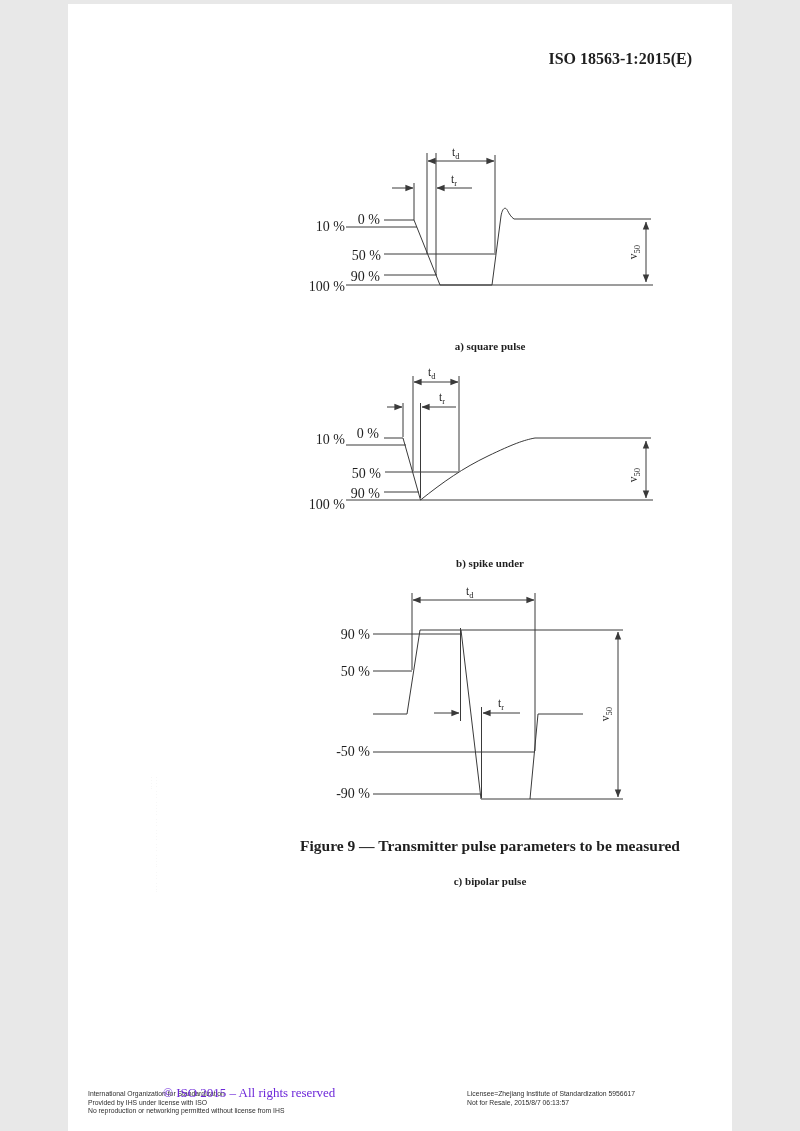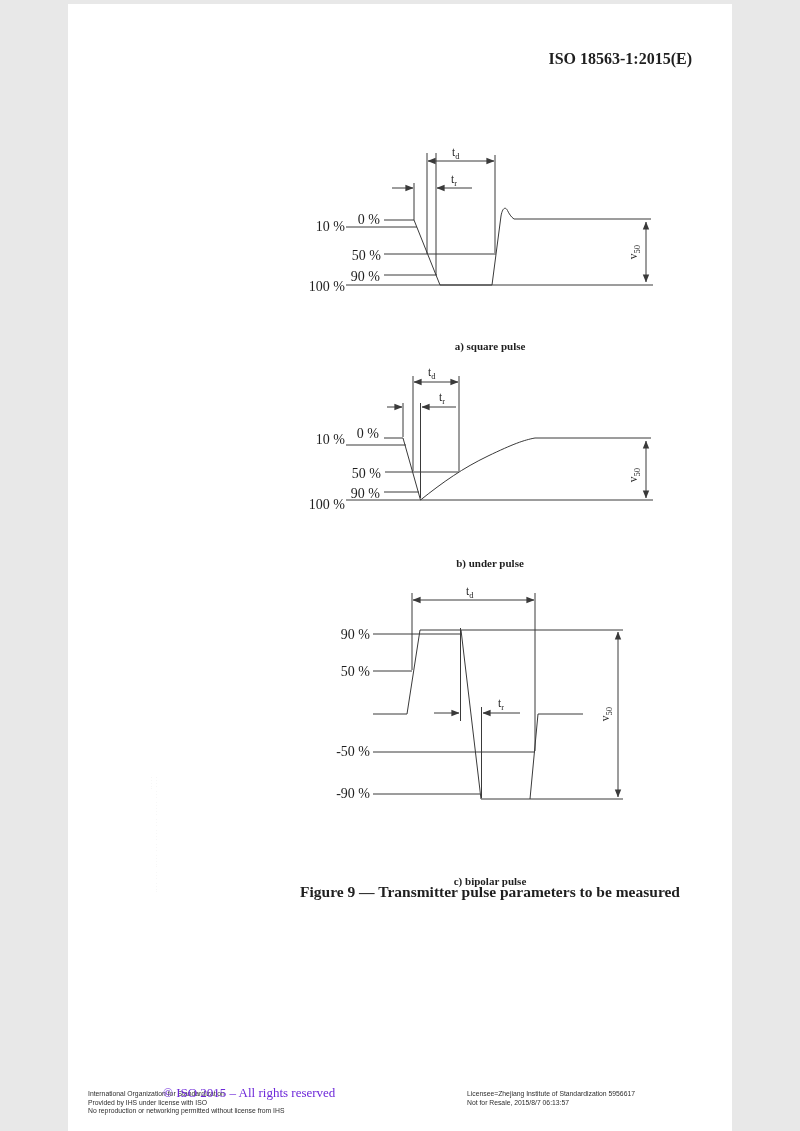--- a/index.html
+++ b/index.html
@@ -1,20 +1,20 @@
 <!DOCTYPE html>
 <html><head>
 <meta charset="utf-8">
 <style>
   html,body{margin:0;padding:0;background:#e8e8e8;}
   .page{position:relative;width:664px;height:1131px;background:#ffffff;margin:4px auto;
         font-family:"Liberation Serif",serif;color:#1f1f1f;overflow:hidden;}
   .hdr{position:absolute;top:46px;right:40px;font-size:16px;font-weight:bold;white-space:nowrap;}
   .cap{position:absolute;left:422px;transform:translateX(-50%);font-size:11px;font-weight:bold;white-space:nowrap;}
-  .figcap{position:absolute;left:422px;transform:translateX(-50%);top:879px;font-size:15.5px;font-weight:bold;white-space:nowrap;}
+  .figcap{position:absolute;left:422px;transform:translateX(-50%);top:833px;font-size:15.5px;font-weight:bold;white-space:nowrap;}
   svg.fig{position:absolute;left:0;top:0;}
   svg .ln{stroke:#3a3a3a;stroke-width:1;fill:none;}
   svg text{font-family:"Liberation Serif",serif;font-size:14px;fill:#1f1f1f;}
   svg text.sym{font-size:11.5px;}
   svg tspan.sub{font-size:8.5px;}
   .legal{position:absolute;left:20px;top:1086px;font-family:"Liberation Sans",sans-serif;
          font-size:6.8px;line-height:8.6px;color:#2e2e2e;white-space:nowrap;}
   .copyright{position:absolute;left:95px;top:1081px;font-size:13px;color:#6d28d9;white-space:nowrap;}
   .license{position:absolute;left:399px;top:1086px;font-family:"Liberation Sans",sans-serif;
            font-size:6.8px;line-height:8.6px;color:#2e2e2e;white-space:nowrap;}
@@ -106,21 +106,21 @@
       <text class="sym" x="430" y="703"><tspan>t</tspan><tspan class="sub" dy="3">r</tspan></text>
       <text class="sym" transform="rotate(-90 541 710)" x="541" y="710" text-anchor="middle"><tspan>v</tspan><tspan class="sub" dy="3">50</tspan></text>
       <text x="302" y="635" text-anchor="end">90 %</text>
       <text x="302" y="672" text-anchor="end">50 %</text>
       <text x="302" y="752" text-anchor="end">-50 %</text>
       <text x="302" y="794" text-anchor="end">-90 %</text>
     </g>
   </svg>
 
   <div class="cap" style="top:336px">a) square pulse</div>
-  <div class="cap" style="top:553px">b) under pulse</div>
+  <div class="cap" style="top:553px">b) spike under</div>
   <div class="cap" style="top:871px">c) bipolar pulse</div>
   <div class="figcap">Figure 9 — Transmitter pulse parameters to be measured</div>
 
   <div class="wm">···· ··· ····· ··· ···· ··· ····· ··· ···· ·····</div>
 
   <div class="legal">
     <div>International Organization for Standardization</div>
     <div>Provided by IHS under license with ISO</div>
     <div>No reproduction or networking permitted without license from IHS</div>
   </div>

